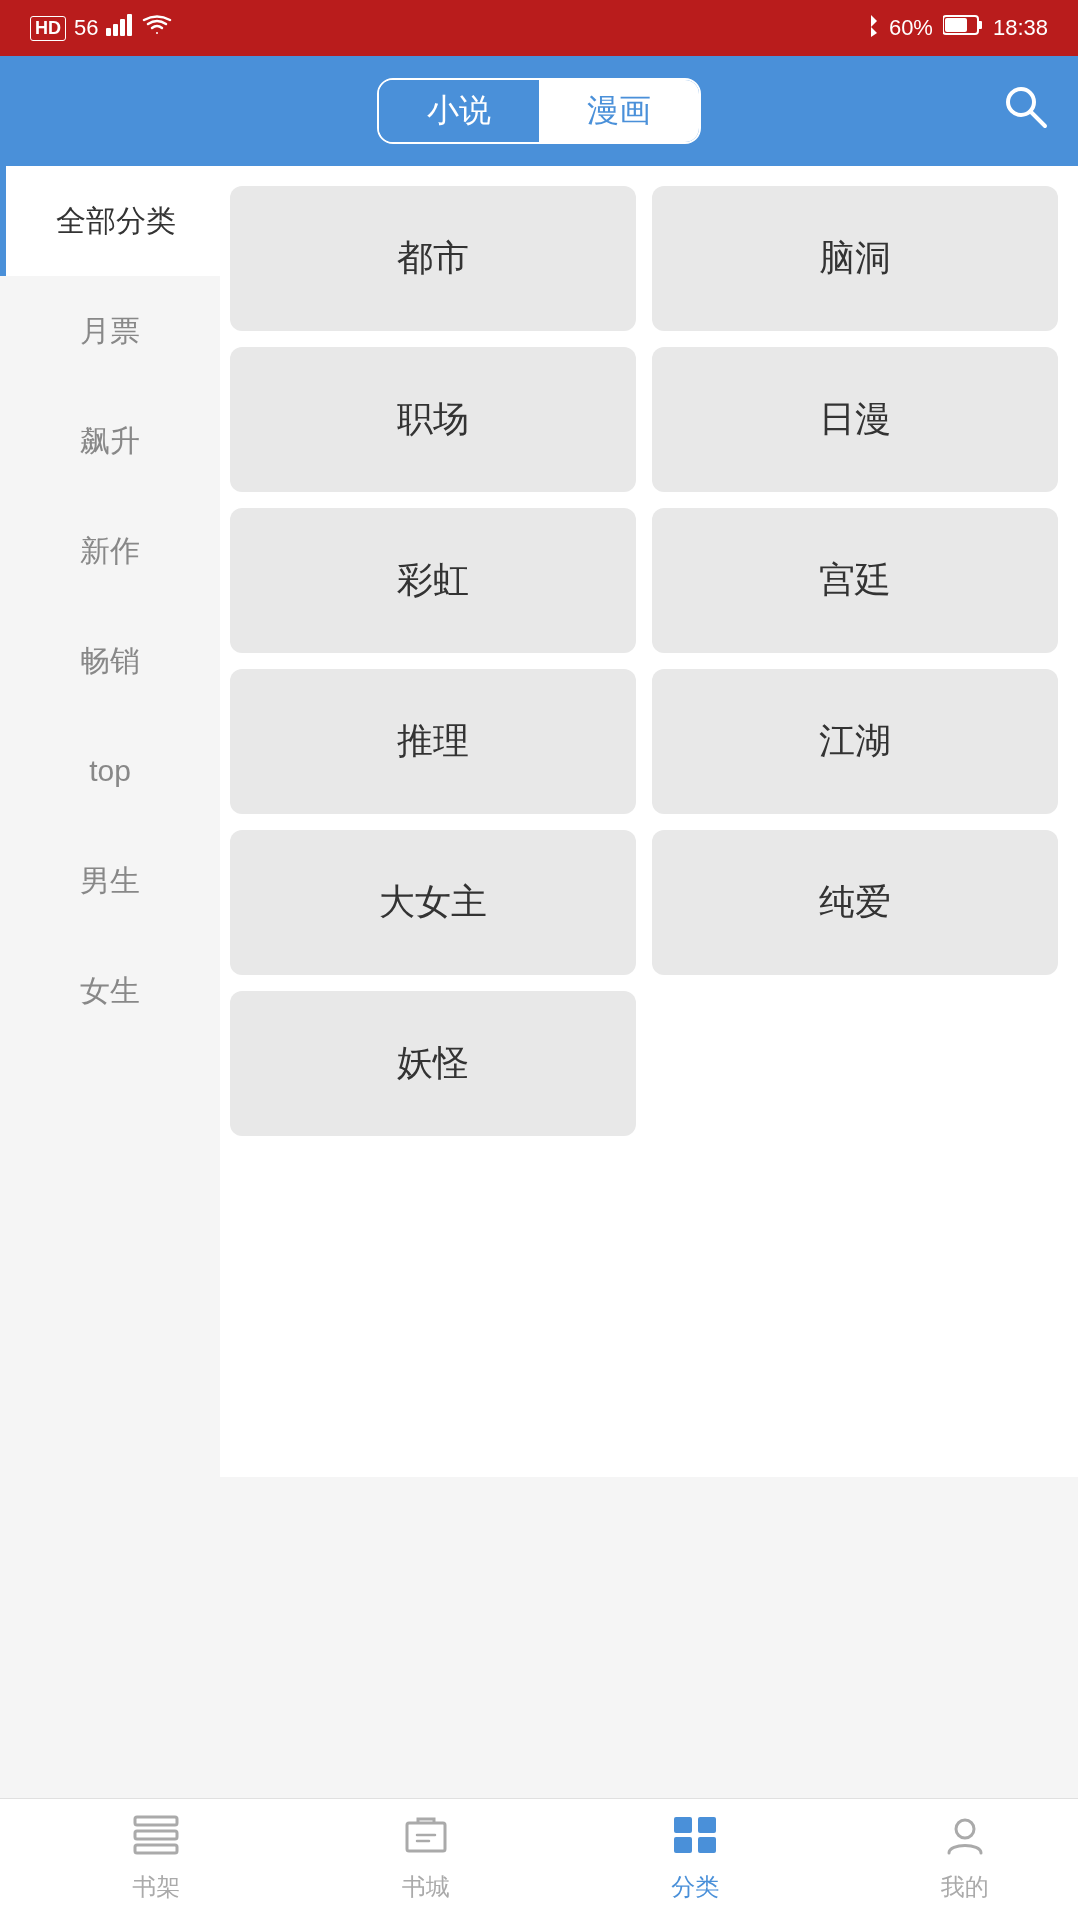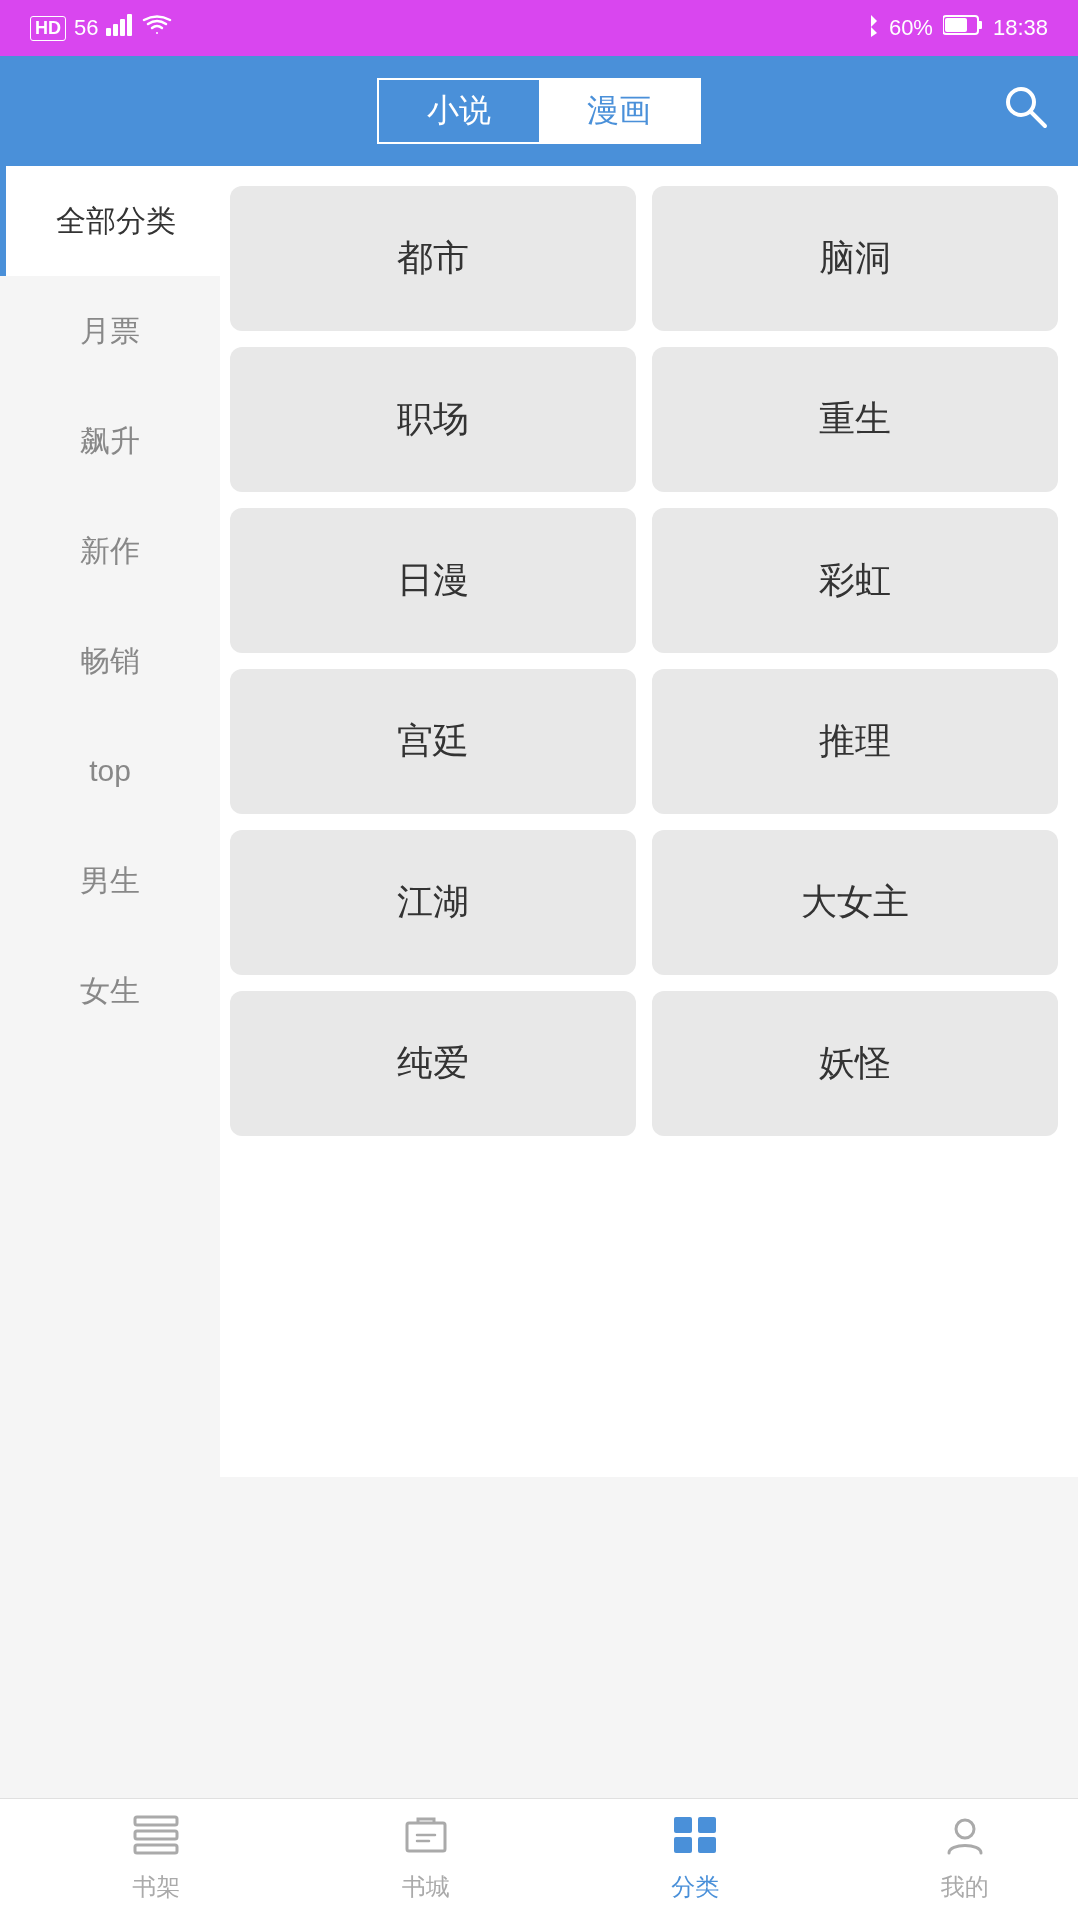--- a/index.html
+++ b/index.html
@@ -8,21 +8,21 @@
       width: 1078px;
       min-height: 1918px;
       font-family: "PingFang SC", "Hiragino Sans GB", "Microsoft YaHei", sans-serif;
       background: #f0f0f0;
       display: flex;
       flex-direction: column;
     }
 
     
     .status-bar {
-      background: #d946ef;
+      background: #b91c1c;
       height: 56px;
       display: flex;
       align-items: center;
       justify-content: space-between;
       padding: 12px 30px;
       color: white;
       font-size: 22px;
     }
     .status-left { display: flex; align-items: center; gap: 8px; }
     .status-right { display: flex; align-items: center; gap: 10px; }
@@ -33,21 +33,21 @@
       height: 110px;
       display: flex;
       align-items: center;
       justify-content: center;
       padding: 0 30px;
       position: relative;
     }
     .tab-group {
       display: flex;
       border: 2px solid white;
-      border-radius: 0;
+      border-radius: 16px;
       overflow: hidden;
     }
     .tab-btn {
       width: 160px;
       height: 62px;
       display: flex;
       align-items: center;
       justify-content: center;
       font-size: 32px;
       cursor: pointer;
@@ -253,23 +253,20 @@
     <div class="category-card">
       <span>都市</span>
     </div>
     <div class="category-card">
       <span>脑洞</span>
     </div>
     <div class="category-card">
       <span>职场</span>
     </div>
     <div class="category-card">
-      <span>重生</span>
-    </div>
-    <div class="category-card">
       <span>日漫</span>
     </div>
     <div class="category-card">
       <span>彩虹</span>
     </div>
     <div class="category-card">
       <span>宫廷</span>
     </div>
     <div class="category-card">
       <span>推理</span>

